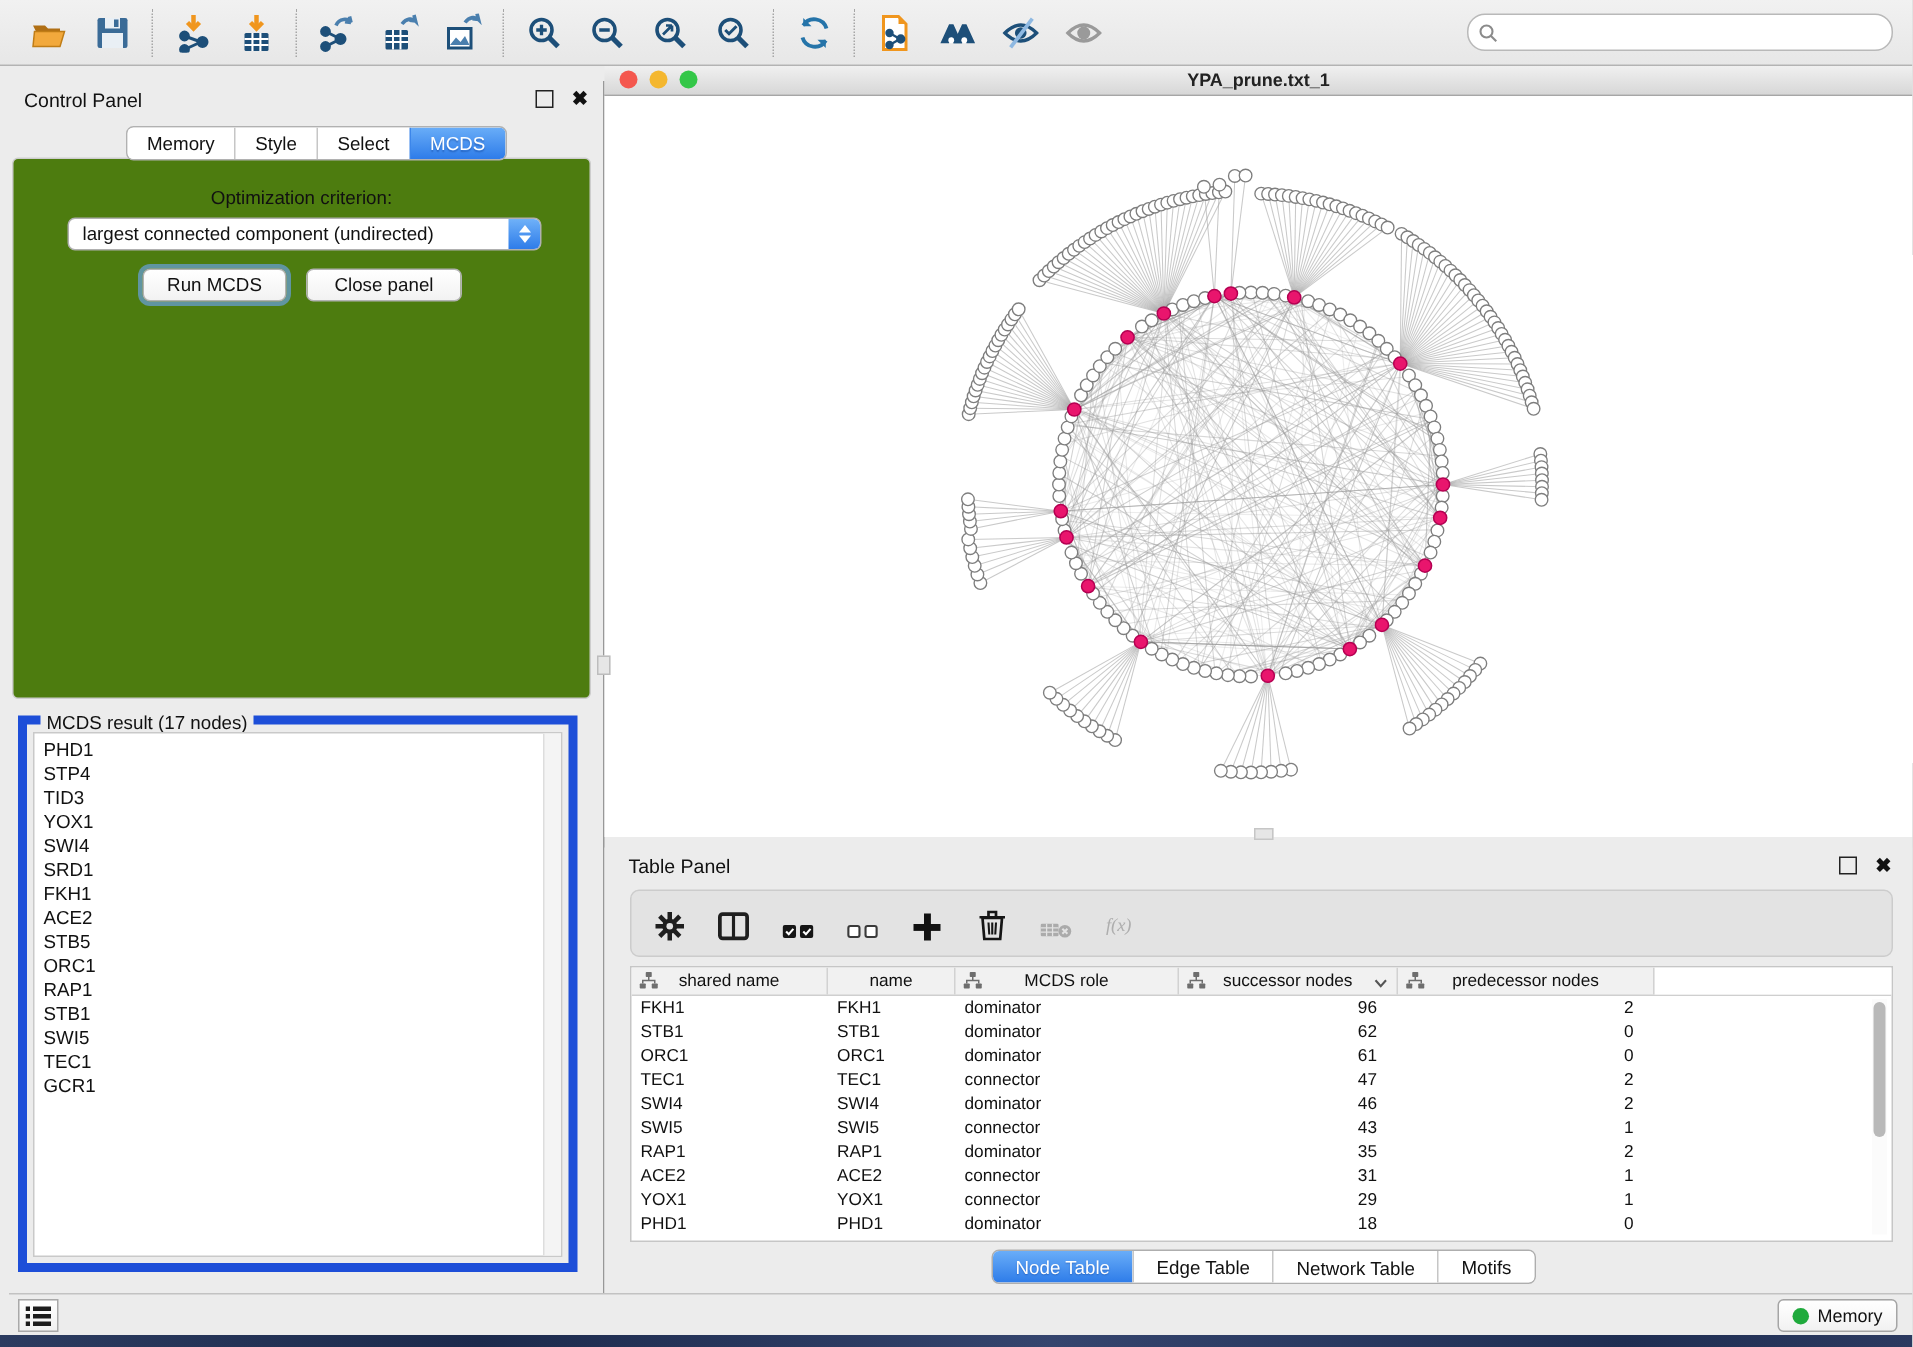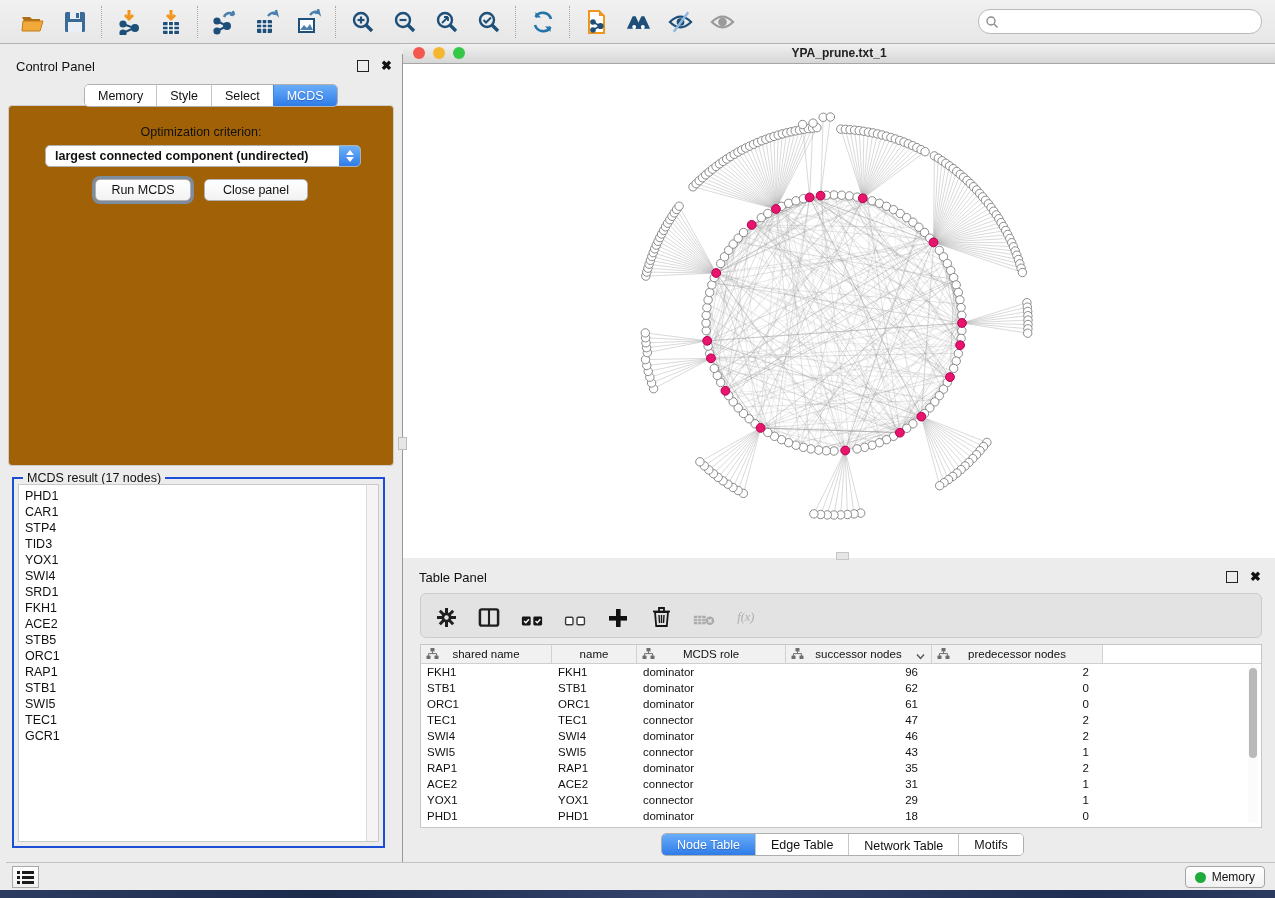--- a/index.html
+++ b/index.html
@@ -29,36 +29,36 @@
   .panel-title-row .spacer{flex:1;}
   .float-ico{width:10px;height:10px;border:1.6px solid #222;display:inline-block;margin-right:12px;}
   .close-ico{font-size:13px;font-weight:bold;color:#111;line-height:10px;}
   .cp-tabs{position:absolute;left:78px;top:30px;height:21px;display:flex;background:#fff;
            border:1px solid #b1b1b1;border-radius:5px;overflow:hidden;z-index:3;}
   .seg-tab{display:flex;align-items:center;padding:0 13px;font-size:12.5px;color:#111;border-left:1px solid #c6c6c6;background:#fff;}
   .seg-tab:first-child{border-left:none;}
   .seg-tab.active{background:linear-gradient(#69adf8,#2e7ce9);color:#fff;border-left-color:#3c86ea;
                   text-shadow:0 1px 1px rgba(0,40,120,.35);}
   .cp-inner{position:absolute;left:2px;top:51px;width:386px;height:361px;box-sizing:border-box;
-            background:#a16207;border:1px solid #cdcdcd;border-radius:4px;}
+            background:#4d7c0f;border:1px solid #cdcdcd;border-radius:4px;}
   .opt-label{position:absolute;left:0;top:19px;width:100%;text-align:center;font-size:12.5px;color:#111;}
   .dropdown{position:absolute;left:36px;top:39px;width:316px;height:22px;box-sizing:border-box;
             background:#fff;border:1px solid #b0b0b0;border-radius:5px;display:flex;align-items:center;}
-  .dropdown .dd-text{flex:1;font-size:12.5px;padding-left:9px;color:#111;white-space:nowrap;font-weight:bold;}
+  .dropdown .dd-text{flex:1;font-size:12.5px;padding-left:9px;color:#111;white-space:nowrap;}
   .dd-stepper{width:21px;height:100%;border-radius:0 4px 4px 0;
               background:linear-gradient(#6fb1f8,#2e7ce9);display:flex;flex-direction:column;
               align-items:center;justify-content:center;gap:2px;}
   .dd-up{width:0;height:0;border-left:4px solid transparent;border-right:4px solid transparent;border-bottom:5px solid #fff;}
   .dd-down{width:0;height:0;border-left:4px solid transparent;border-right:4px solid transparent;border-top:5px solid #fff;}
   .btn{position:absolute;height:22px;box-sizing:border-box;display:flex;align-items:center;justify-content:center;
        background:linear-gradient(#ffffff,#f2f2f2);border:1px solid #b2b2b2;border-radius:5px;
        font-size:12.5px;color:#111;}
   .btn.focus-ring{box-shadow:0 0 0 3px rgba(106,163,240,.65);}
   .mcds-box{position:absolute;left:6px;top:423px;width:373px;height:371px;box-sizing:border-box;
-            border:2px solid #1d4ed8;}
+            border:6px solid #1d4ed8;}
   .mcds-legend{position:absolute;left:9px;top:-8px;background:#ececec;padding:0 4px;font-size:12.5px;color:#111;}
   .mcds-list{position:absolute;left:4px;top:5px;right:4px;bottom:4px;background:#fff;border:1px solid #c9c9c9;
              overflow:hidden;font-size:12.5px;line-height:16px;color:#111;padding:3px 0 0 6px;box-sizing:border-box;}
   .mcds-scroll{position:absolute;right:5px;top:6px;bottom:5px;width:11px;background:#f4f4f4;border-left:1px solid #ddd;}
   
   .network-window{position:absolute;left:403px;top:44px;width:872px;height:514px;}
   .nw-titlebar{position:relative;height:19px;background:linear-gradient(#f0f0f0,#d7d7d7);
                border-bottom:1px solid #a6a6a6;}
   .traffic{position:absolute;left:10px;top:3px;display:flex;gap:8px;}
   .light{width:12px;height:12px;border-radius:50%;}
@@ -314,21 +314,20 @@
           <span>Run MCDS</span>
         </div>
       <div class="btn" style="left:195px;top:73px;width:104px;">
           <span>Close panel</span>
         </div>
     </div>
     <div class="mcds-box">
       <div class="mcds-legend">MCDS result (17 nodes)</div>
       <div class="mcds-list" id="mcds-list">
           <div>PHD1</div>
-          <div>CAR1</div>
           <div>STP4</div>
           <div>TID3</div>
           <div>YOX1</div>
           <div>SWI4</div>
           <div>SRD1</div>
           <div>FKH1</div>
           <div>ACE2</div>
           <div>STB5</div>
           <div>ORC1</div>
           <div>RAP1</div>

